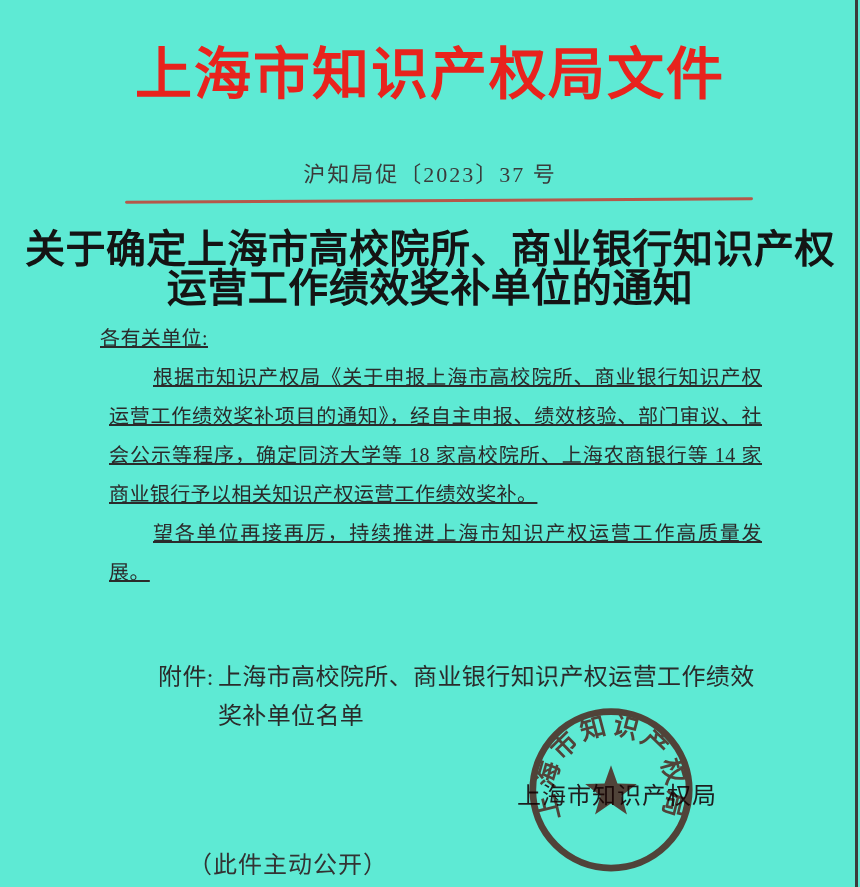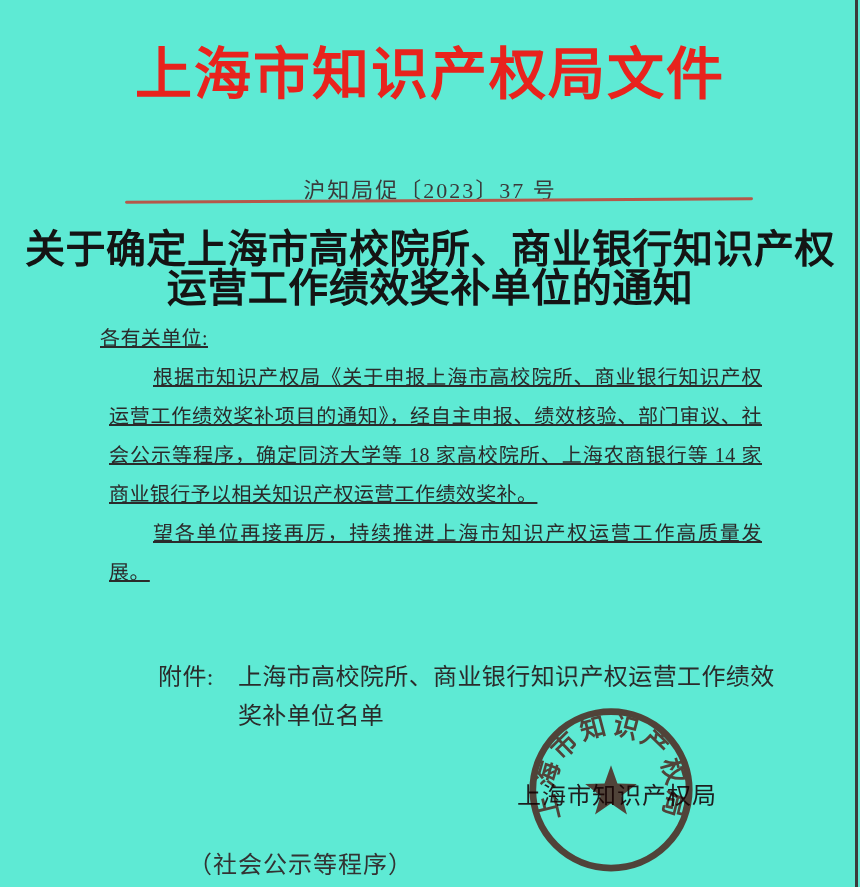--- a/index.html
+++ b/index.html
@@ -32,21 +32,21 @@
     width: 100%;
     text-align: center;
     font-size: 57px;
     font-weight: bold;
     letter-spacing: 2px;
     color: var(--header_red);
     white-space: nowrap;
   }
   .doc-number {
     position: absolute;
-    top: 172px; left: 30px;
+    top: 156px; left: 30px;
     width: 800px;
     text-align: center;
     font-size: 22px;
     letter-spacing: 2px;
     color: #3a3a3a;
     white-space: nowrap;
   }
   .red-rule {
     position: absolute;
     top: 199px; left: 125px;
@@ -80,21 +80,21 @@
   .body-block p.indent { text-indent: 2.2em; margin-left: 9px; }
   .attachment {
     position: absolute;
     top: 658px; left: 158px;
     display: flex;
     font-size: 24px;
     line-height: 39px;
     letter-spacing: 0.4px;
     color: var(--ink);
   }
-  .attachment .att-label { white-space: nowrap; margin-right: 24px; }
+  .attachment .att-label { white-space: nowrap; margin-right: 4px; }
   .attachment .att-lines div { white-space: nowrap; }
   .issuer-line {
     position: absolute;
     top: 776px; left: 517px;
     font-size: 24px;
     letter-spacing: 1px;
     color: #1e1e1e;
     white-space: nowrap;
   }
   .date-line {
@@ -161,15 +161,15 @@
     <svg viewBox="0 0 200 200" xmlns="http://www.w3.org/2000/svg">
       <circle cx="100" cy="101" r="92" fill="none" stroke="var(--seal_red)" stroke-width="8"></circle>
       <path id="seal-arc" d="M 41.7,133 A 66,66 0 1 1 158.3,133" fill="none"></path>
       <text font-size="30" font-weight="bold" fill="var(--seal_red)" letter-spacing="4" font-family="&quot;Liberation Serif&quot;,&quot;DejaVu Serif&quot;,serif">
         <textPath href="#seal-arc" startOffset="50%" text-anchor="middle">上海市知识产权局</textPath>
       </text>
       <polygon points="100,72 107.6,93.5 130.4,94.1 112.4,108 118.8,129.9 100,117 81.2,129.9 87.6,108 69.6,94.1 92.4,93.5" fill="var(--seal_red)"></polygon>
     </svg>
   </div>
 
-  <div class="footer-note">（社会公示等程序）</div>
+  <div class="footer-note">（此件主动公开）</div>
 
 </div>
 
 </body></html>

